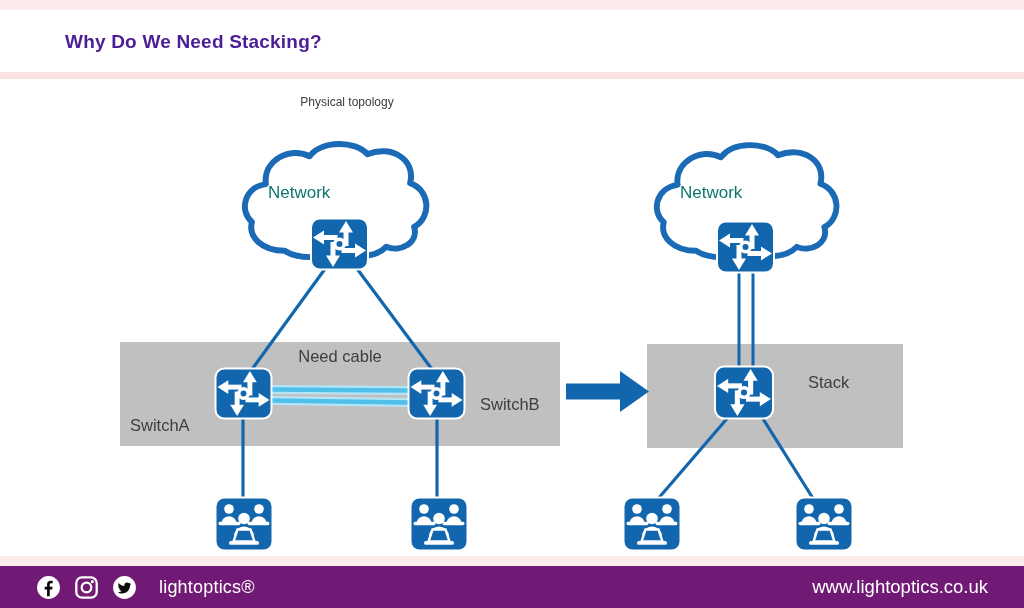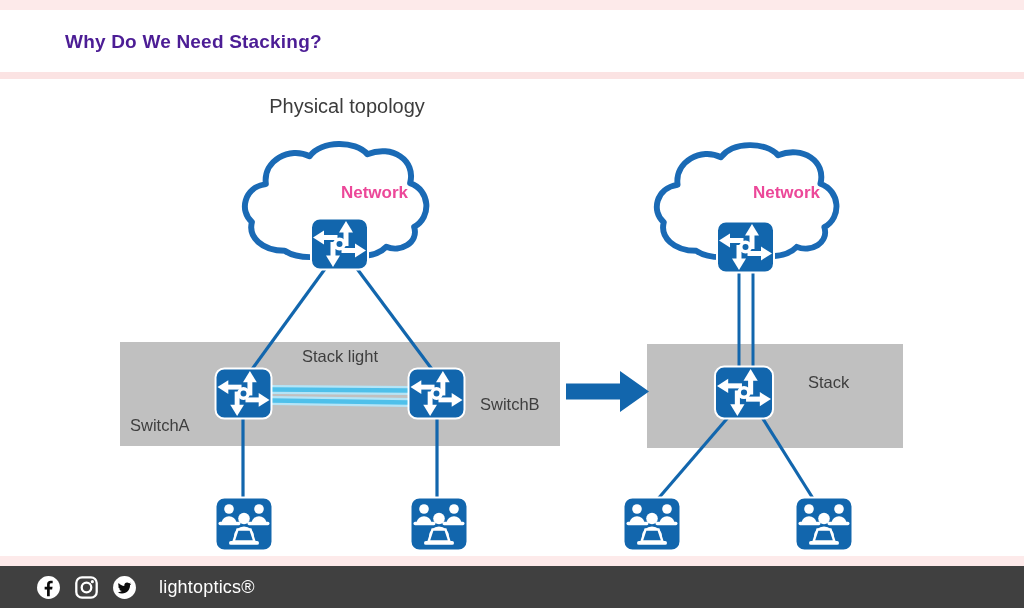--- a/index.html
+++ b/index.html
@@ -18,29 +18,29 @@
 
   
   .canvas { position:absolute; inset:0; }
   .gray-box { position:absolute; background:#c0c0c0; z-index:1; }
   .box-physical { left:120px; top:342px; width:440px; height:104px; }
   .box-logical { left:647px; top:344px; width:256px; height:104px; }
   .cloud { position:absolute; z-index:2; }
   .wires { position:absolute; inset:0; z-index:3; pointer-events:none; }
   .node { position:absolute; z-index:4; }
   .lbl { position:absolute; z-index:5; color:#3e3e3e; }
-  .topo-title { font-size:20px; text-align:center; color:#3c3c3c; }
-  .net-lbl { font-size:17px; font-weight:bold; text-align:right; color:#ec4899; }
+  .topo-title { font-size:12px; text-align:center; color:#3c3c3c; }
+  .net-lbl { font-size:17px; font-weight:normal; text-align:left; color:#0f766e; }
   .dev-lbl { font-size:16.5px; }
   .bold { font-weight:normal; }
   .center { text-align:center; }
 
   
   .strip-bottom { position:absolute; left:0; top:556px; width:1024px; height:10px; background:#fdeaea; }
-  .footer { position:absolute; left:0; top:566px; width:1024px; height:42px; background:#404040; display:flex; align-items:center; padding:0 36px; color:#ffffff; }
+  .footer { position:absolute; left:0; top:566px; width:1024px; height:42px; background:#701a75; display:flex; align-items:center; padding:0 36px; color:#ffffff; }
   .social { display:flex; align-items:center; gap:13px; }
   .social svg { width:25px; height:25px; display:block; cursor:pointer; }
   .brand { margin-left:22px; font-size:18px; font-weight:400; letter-spacing:0.2px; }
   .website { margin-left:auto; font-size:18.5px; }
 </style>
 </head>
 <body>
 
 <svg width="0" height="0" style="position:absolute" aria-hidden="true">
   <defs>
@@ -151,21 +151,21 @@
       </svg>
     <svg class="node" style="left:794px; top:496px; width:60px; height:56px;">
         <use href="#sym-users"></use>
       </svg>
 
     <div class="lbl topo-title" style="left:232px; top:95px; width:230px;">Physical topology</div>
 
     <div class="lbl net-lbl" style="left:268px; top:183px; width:140px;">Network</div>
     <div class="lbl net-lbl" style="left:680px; top:183px; width:140px;">Network</div>
 
-    <div class="lbl dev-lbl center" style="left:270px; top:347px; width:140px;">Stack light</div>
+    <div class="lbl dev-lbl center" style="left:270px; top:347px; width:140px;">Need cable</div>
     <div class="lbl dev-lbl" style="left:130px; top:387px;margin-top:29px;">SwitchA</div>
     <div class="lbl dev-lbl" style="left:480px; top:395px;">SwitchB</div>
     <div class="lbl dev-lbl bold" style="left:808px; top:373px;">Stack</div>
   </div>
 
   <div class="strip-bottom"></div>
   <div class="footer">
     <div class="social">
       <svg viewBox="0 0 24 24">
         <circle cx="12" cy="12" r="11" fill="#ffffff"></circle>
@@ -175,15 +175,16 @@
         <rect x="2.2" y="2.2" width="19.6" height="19.6" rx="5.5" fill="none" stroke="#ffffff" stroke-width="2.2"></rect>
         <circle cx="12" cy="12" r="4.6" fill="none" stroke="#ffffff" stroke-width="2.2"></circle>
         <circle cx="17.6" cy="6.4" r="1.5" fill="#ffffff"></circle>
       </svg>
       <svg viewBox="0 0 24 24">
         <circle cx="12" cy="12" r="11" fill="#ffffff"></circle>
         <path d="M18.5 8.3 c-0.5 0.2-1 0.4-1.5 0.4 c0.5-0.3 0.9-0.8 1.1-1.4 c-0.5 0.3-1.1 0.5-1.7 0.7 c-0.5-0.5-1.2-0.8-1.9-0.8 c-1.5 0-2.7 1.2-2.7 2.7 c0 0.2 0 0.4 0.1 0.6 c-2.2-0.1-4.2-1.2-5.5-2.8 c-0.2 0.4-0.4 0.8-0.4 1.3 c0 0.9 0.5 1.8 1.2 2.2 c-0.4 0-0.8-0.1-1.2-0.3 v0 c0 1.3 0.9 2.4 2.2 2.6 c-0.2 0.1-0.5 0.1-0.7 0.1 c-0.2 0-0.3 0-0.5-0.1 c0.3 1.1 1.3 1.9 2.5 1.9 c-0.9 0.7-2.1 1.1-3.3 1.1 H5.5 c1.2 0.8 2.6 1.2 4.1 1.2 c5 0 7.7-4.1 7.7-7.7 v-0.3 c0.5-0.4 1-0.9 1.2-1.4 z" fill="#0c0c0c"></path>
       </svg>
     </div>
     <div class="brand">lightoptics®</div>
+    <div class="website">www.lightoptics.co.uk</div>
   </div>
 
 </div>
 
 </body></html>

